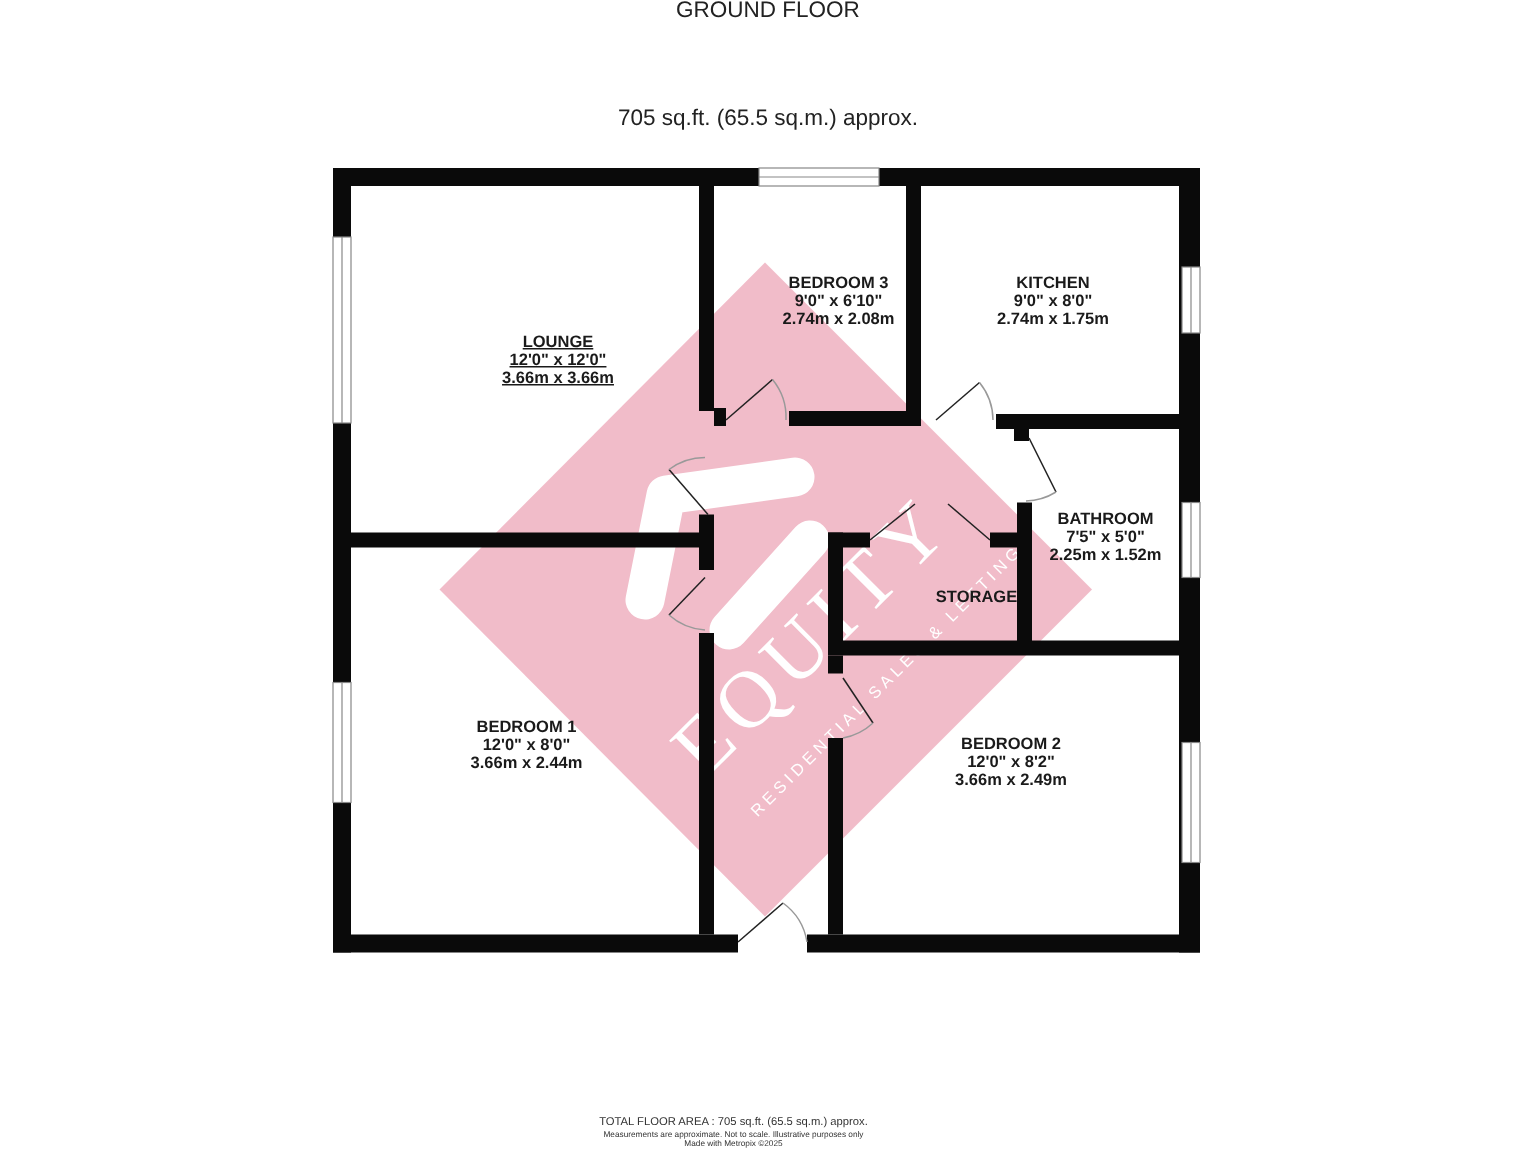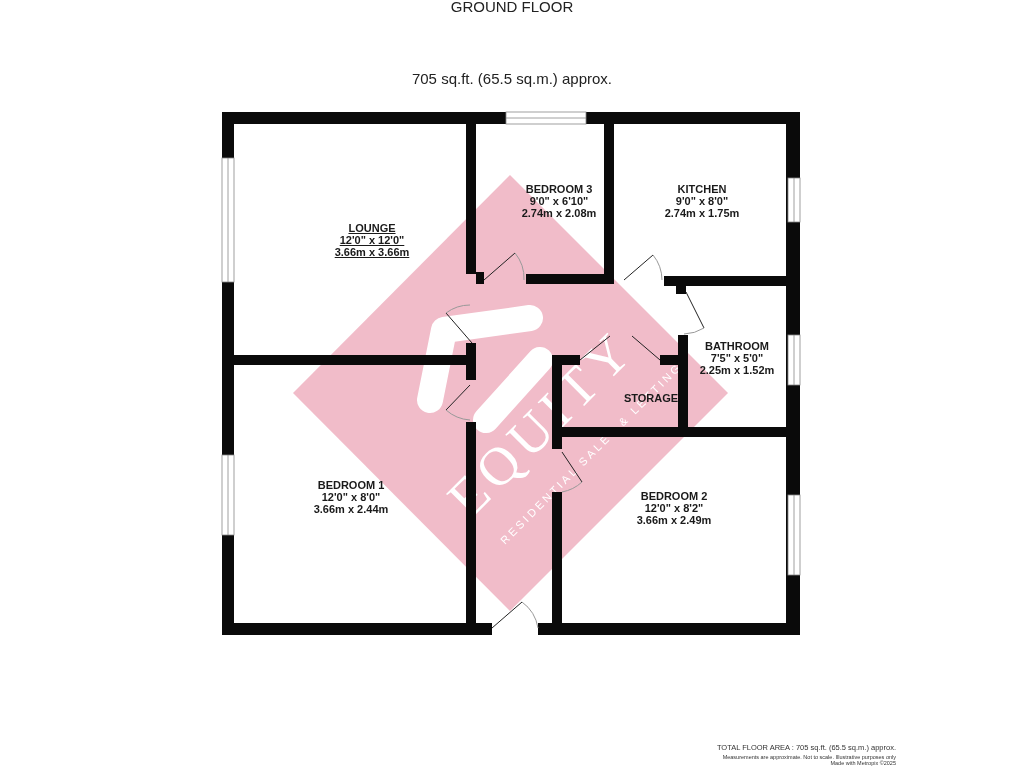--- a/index.html
+++ b/index.html
@@ -2,21 +2,21 @@
 <html><head>
 <meta charset="utf-8">
 <style>
   html, body { margin:0; padding:0; background:#ffffff; }
   body { width:1024px; height:768px; position:relative; overflow:hidden; font-family:"Liberation Sans", sans-serif; color:#1a1a1a; }
   .title { position:absolute; left:0; width:1024px; text-align:center; font-size:15px; line-height:17px; color:#222; }
   #floor-title { top:-2px; }
   #floor-area-sub { top:28px;margin-top:42px; }
   svg { position:absolute; left:0; top:0; }
   .room-label { position:absolute; text-align:center; font-weight:bold; font-size:11px; line-height:12px; color:#1a1a1a; transform:translateX(-50%); white-space:nowrap; }
-  .footer { position:absolute; left:0; width:896px; text-align:right; color:#333; }
+  .footer { position:absolute; left:0; width:896px; text-align:center; color:#333;padding-left:41px; }
   #footer-total { top:743px; font-size:7.5px; }
   #footer-disclaimer { top:754px; font-size:5.5px; }
   #footer-made { top:760px; font-size:5.5px; }
 </style>
 </head>
 <body>
 
 <div class="title" id="floor-title">GROUND FLOOR</div>
 <div class="title" id="floor-area-sub">705 sq.ft. (65.5 sq.m.) approx.</div>
 

